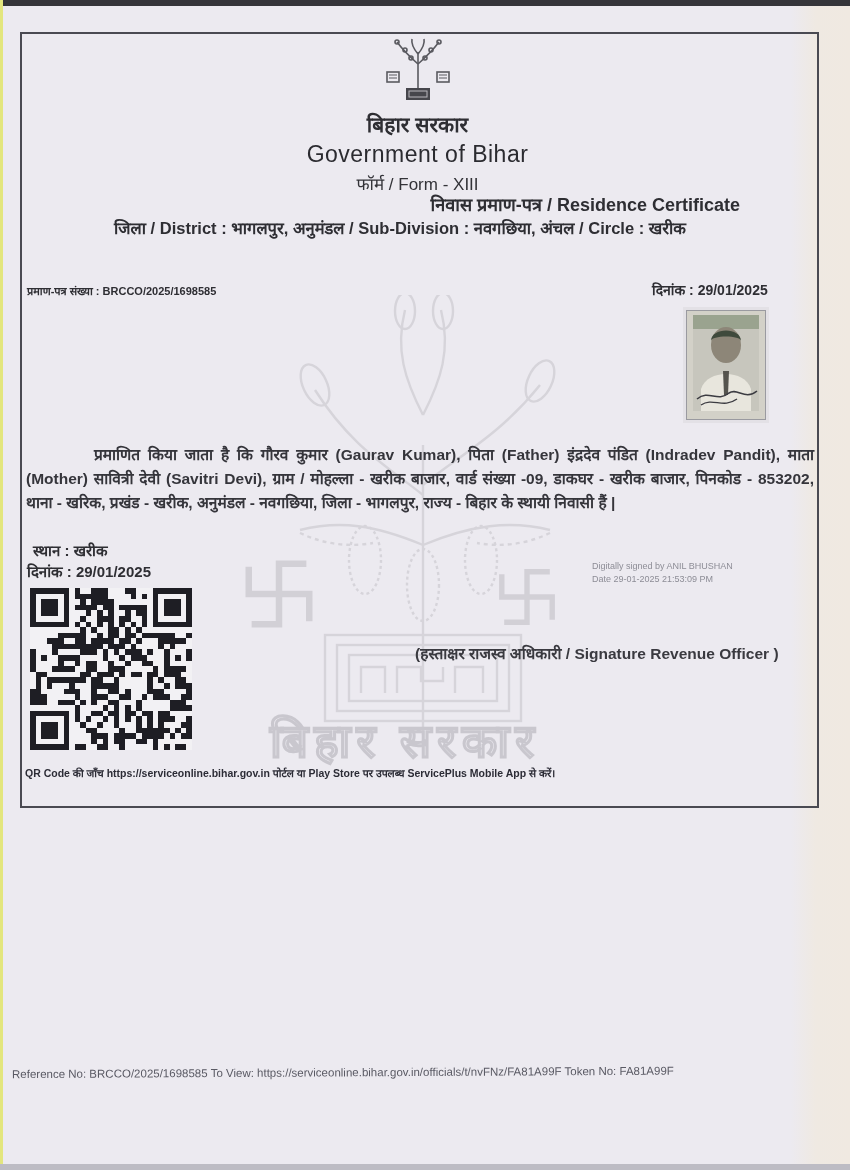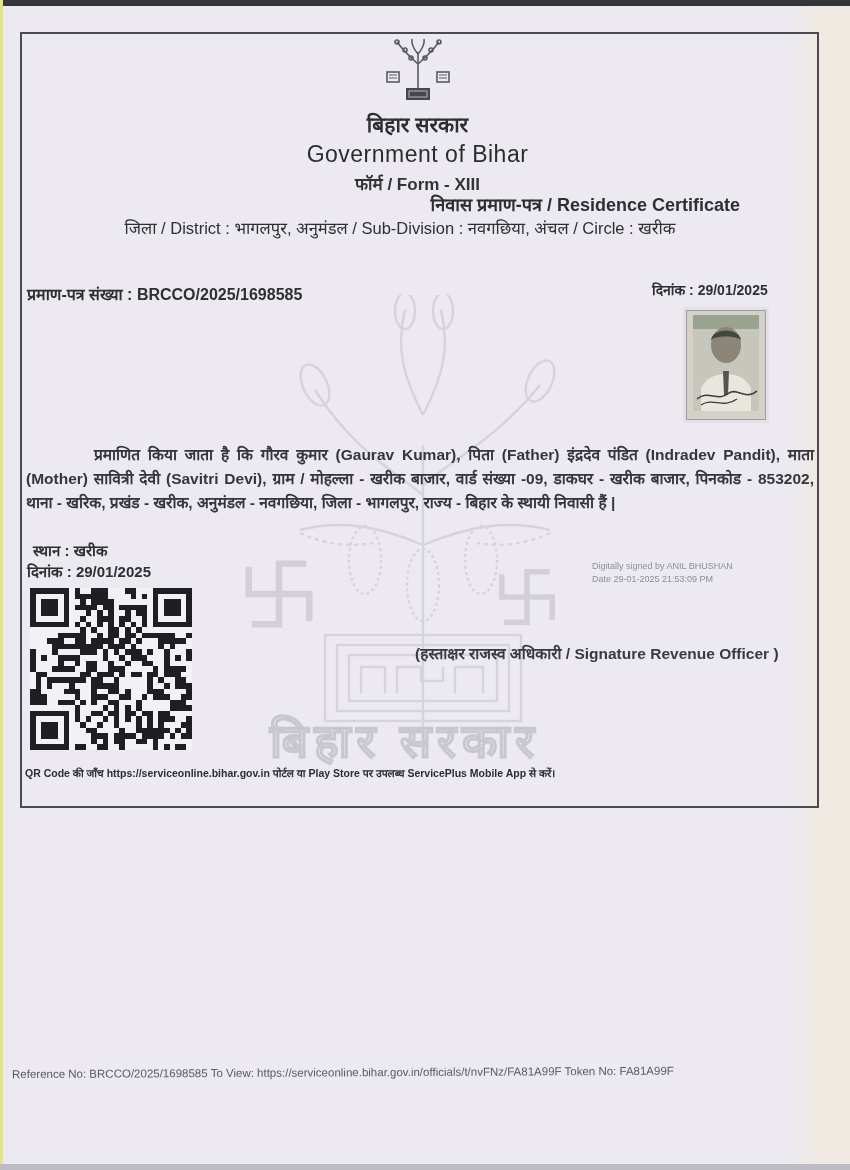--- a/index.html
+++ b/index.html
@@ -16,25 +16,25 @@
   .border-box{
     position:absolute;left:20px;top:32px;width:795px;height:772px;
     border:2px solid #4a4a52;background:transparent;
   }
 
   
   .header{position:absolute;left:20px;top:38px;width:795px;text-align:center;}
   .emblem{display:block;margin:0 auto;}
   .title-hi{font-size:21px;font-weight:700;color:#2e2e33;margin-top:2px;}
   .title-en{font-size:23px;font-weight:400;color:#2b2b30;margin-top:3px;letter-spacing:.5px;}
-  .form-line{font-size:17px;font-weight:700;color:#333338;margin-top:4px;}
+  .form-line{font-size:17px;font-weight:400;color:#333338;margin-top:4px;}
   .cert-title{position:absolute;left:20px;top:192px;width:720px;text-align:right;font-size:18px;font-weight:700;color:#2e2e33;}
-  .district-line{position:absolute;left:20px;top:216px;width:760px;text-align:center;font-size:16.5px;font-weight:400;color:#2e2e33;}
-
-  .cert-number{position:absolute;left:27px;top:283px;font-size:16px;font-weight:700;color:#2e2e33;}
+  .district-line{position:absolute;left:20px;top:216px;width:760px;text-align:center;font-size:16.5px;font-weight:700;color:#2e2e33;}
+
+  .cert-number{position:absolute;left:27px;top:283px;font-size:11px;font-weight:700;color:#2e2e33;}
   .cert-date{position:absolute;left:652px;top:280px;font-size:14px;font-weight:700;color:#2e2e33;}
 
   
   .photo{position:absolute;left:686px;top:310px;width:78px;height:108px;background:#d8d6cf;border:1px solid #9a9aa0;box-shadow:0 0 0 3px #e3e1e6;}
   .photo svg{display:block;}
 
   
   .watermark{position:absolute;left:0;top:0;width:850px;height:1170px;z-index:0;pointer-events:none;}
   .wm-tree{position:absolute;left:255px;top:295px;}
   .wm-swastika-left{position:absolute;left:243px;top:558px;}

